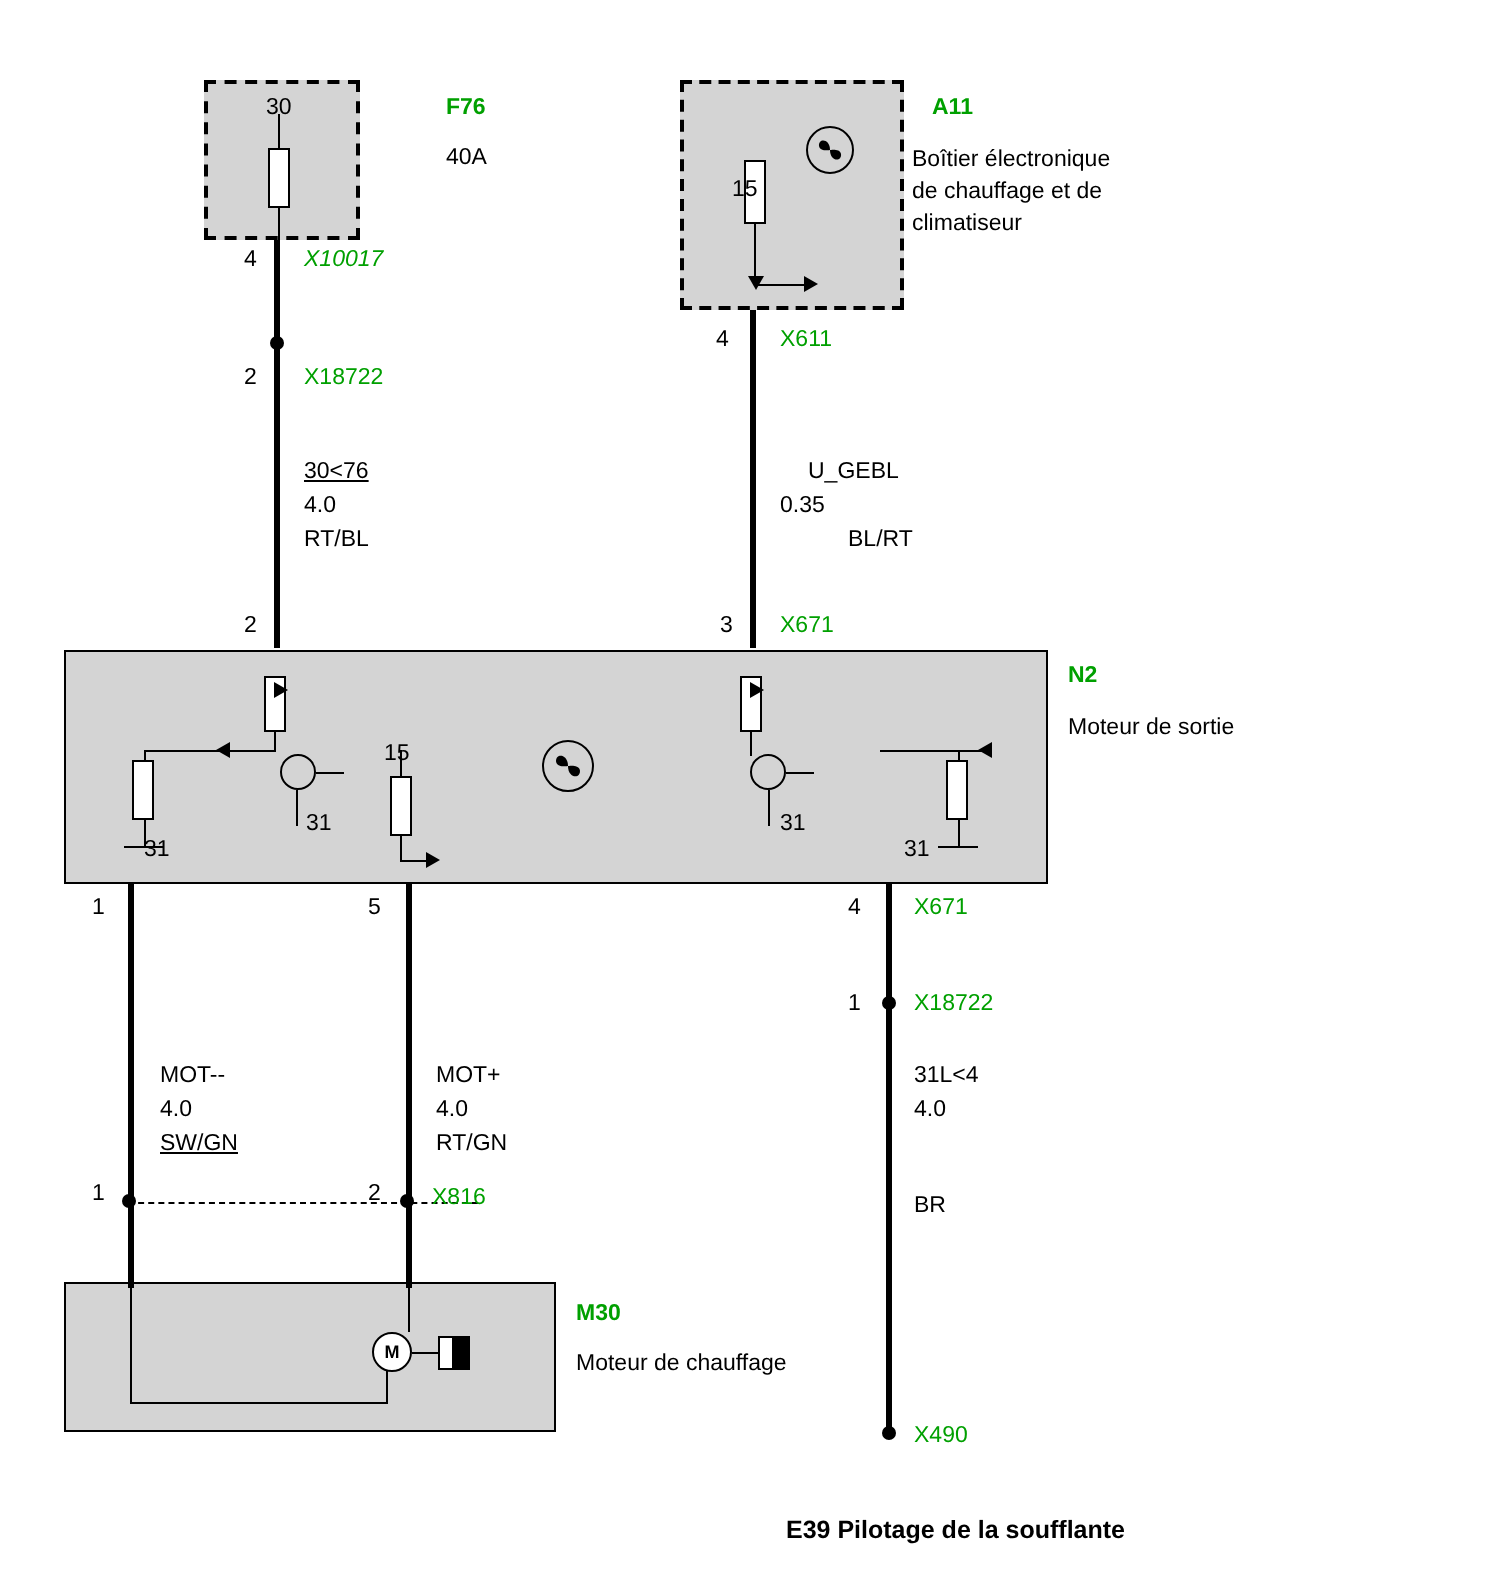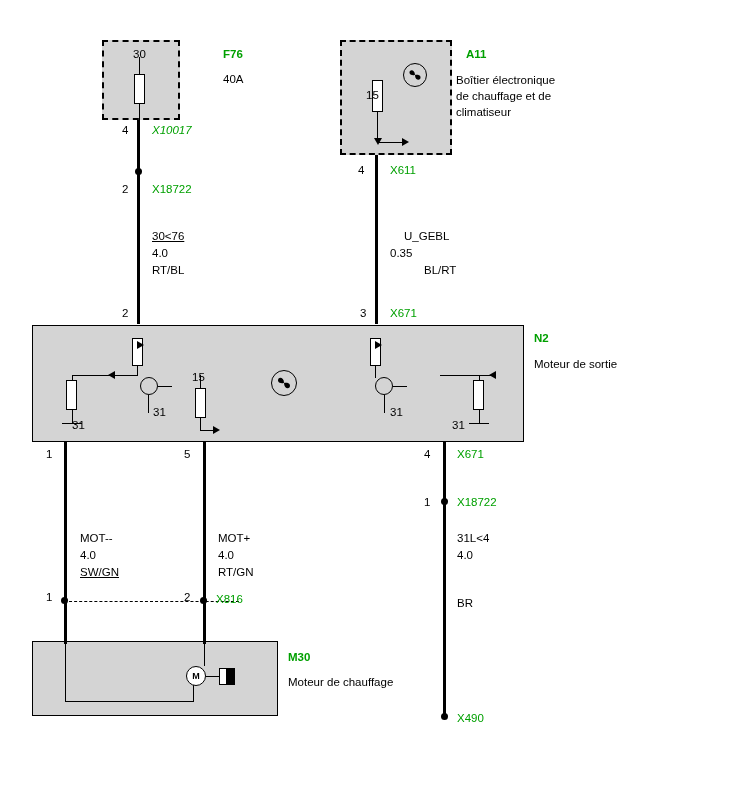--- a/index.html
+++ b/index.html
@@ -266,14 +266,15 @@
   <div class="thin v" style="left:65px; top:644px; height:58px;"></div>
   <div class="thin h" style="left:65px; top:701px; width:128px;"></div>
   <div class="thin v" style="left:193px; top:678px; height:24px;"></div>
   <div class="thin v" style="left:204px; top:644px; height:22px;"></div>
 
   <div class="motor-circ" style="left:186px; top:666px; width:20px; height:20px; line-height:19px;">M</div>
   <div class="resbox" style="left:219px; top:668px; width:16px; height:17px; background:#ffffff;"></div>
   <div style="position:absolute; left:226px; top:668px; width:8px; height:17px; background:#000;"></div>
   <div class="thin h" style="left:206px; top:676px; width:13px;"></div>
 
+  <div class="title" style="left:393px; top:758px;">E39 Pilotage de la soufflante</div>
 
 </div>
 
 </body></html>

